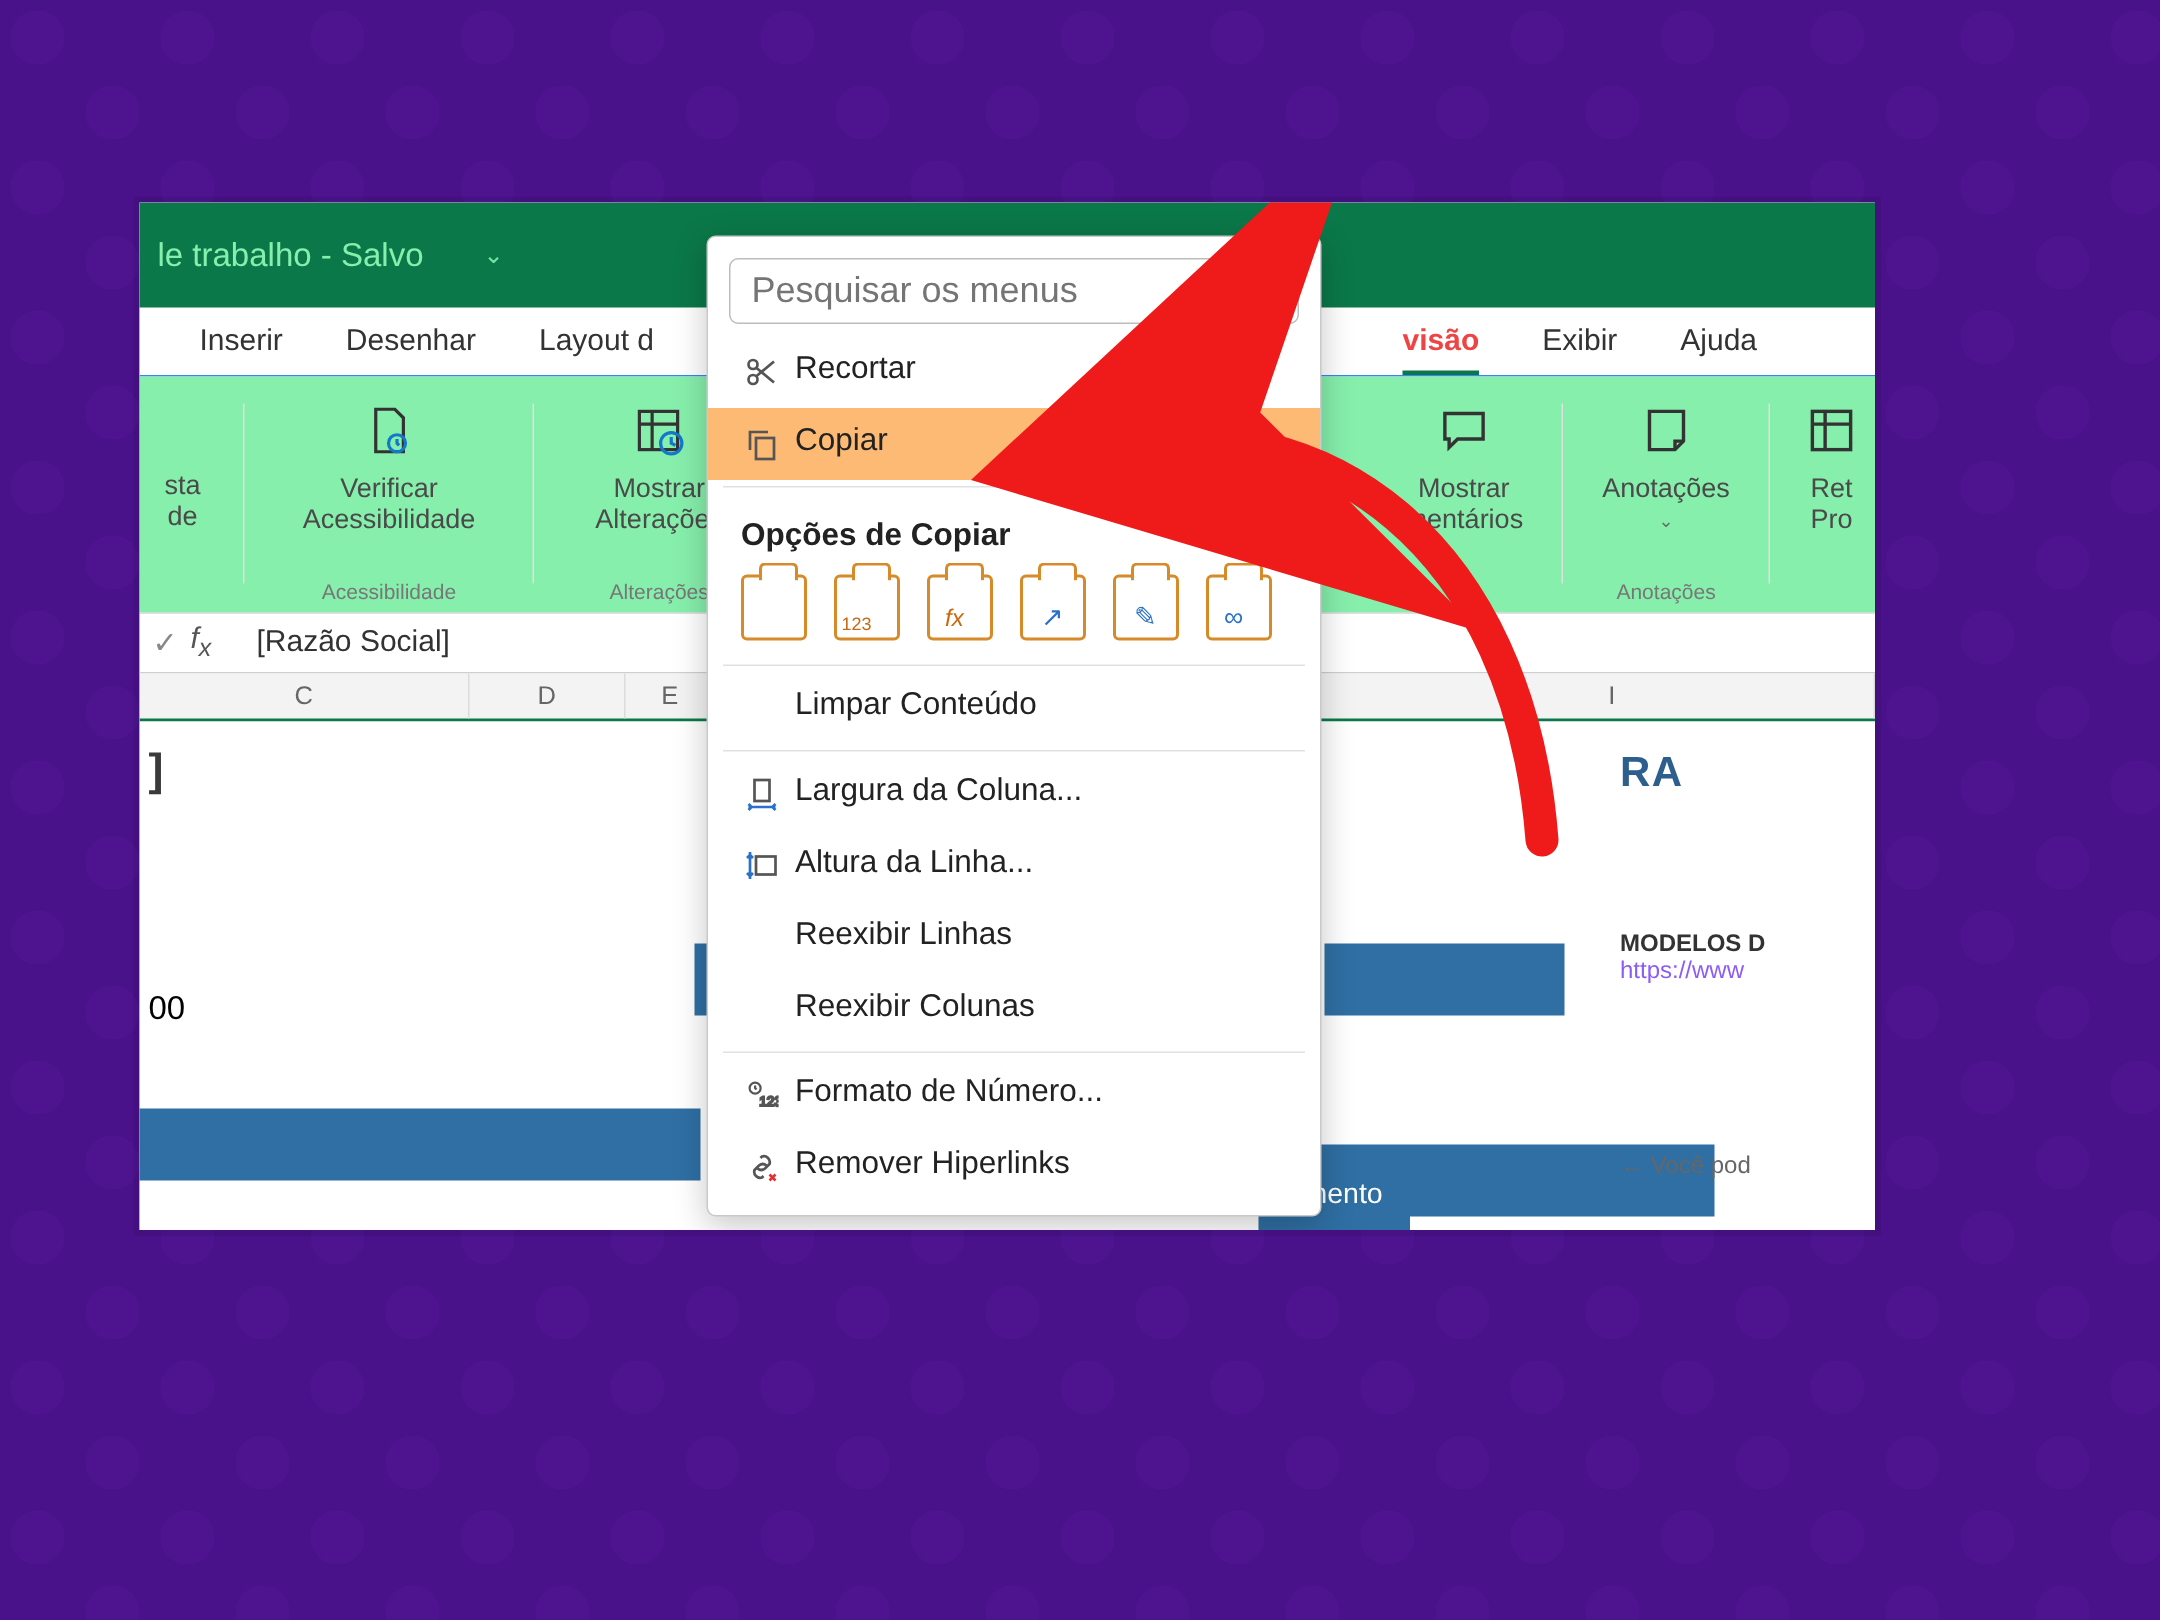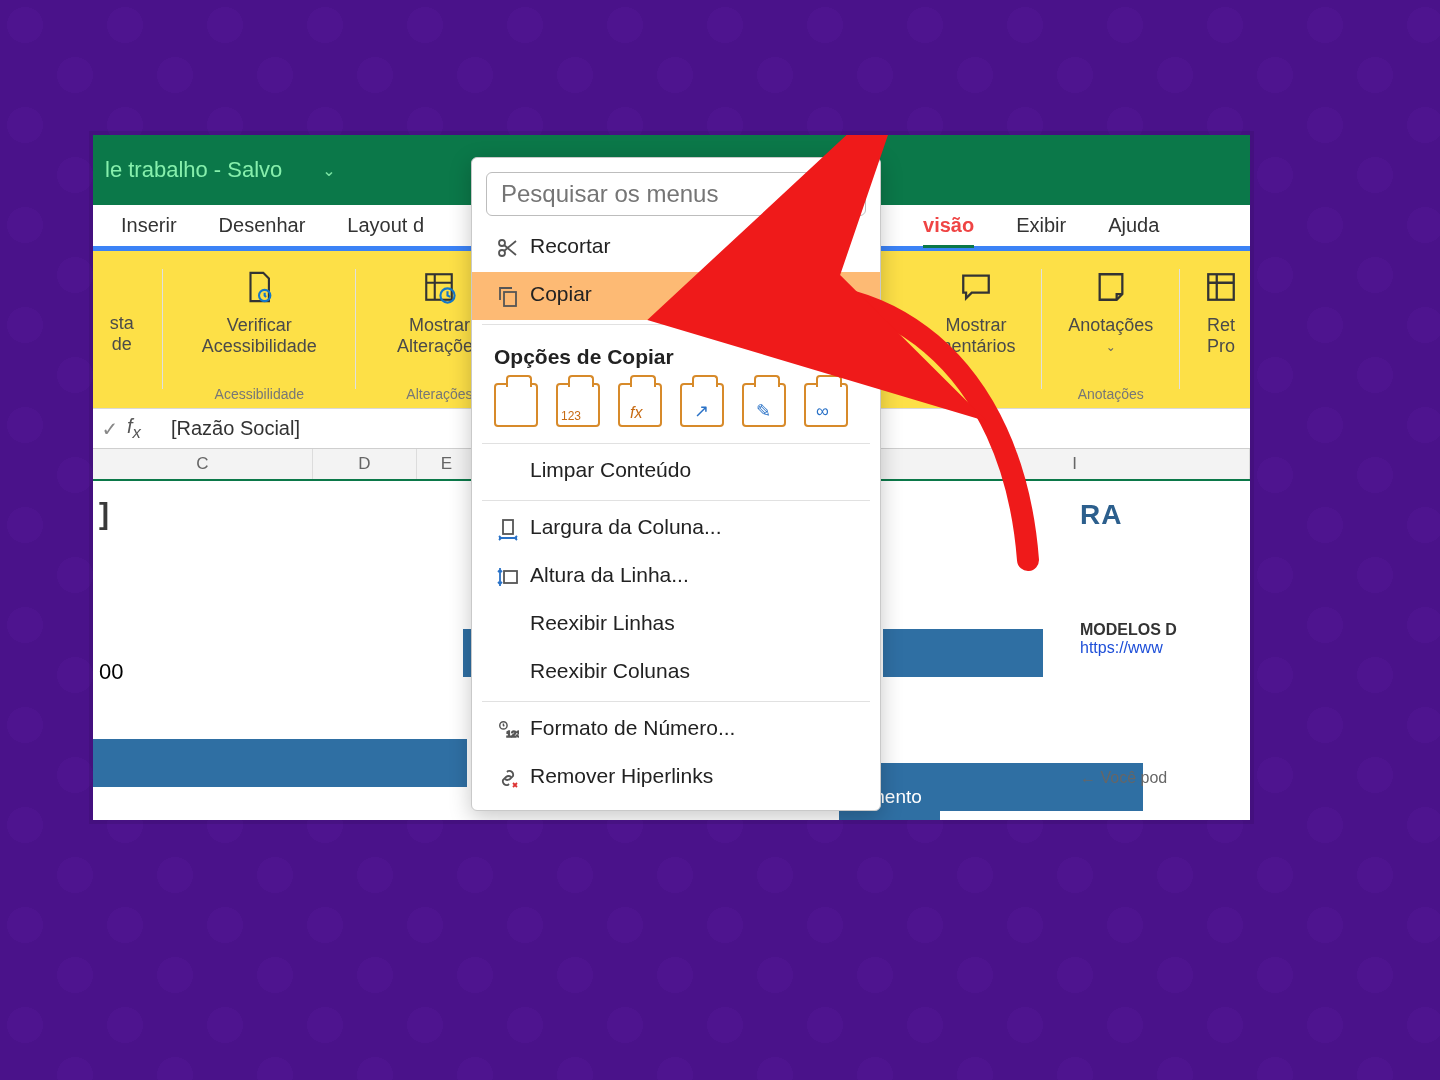--- a/index.html
+++ b/index.html
@@ -13,28 +13,28 @@
  background-size:100px 100px;opacity:.25}
 
 
 .shot{position:absolute;left:93px;top:135px;width:1157px;height:685px;background:#fff;box-shadow:0 0 0 4px rgba(0,0,0,.08);overflow:hidden}
 
 
 .titlebar{height:70px;background:#0b7849;color:#86efac;display:flex;align-items:center;padding-left:12px;font-size:22px;position:relative}
 .titlebar .chev{margin-left:40px;font-size:16px;opacity:.9}
 
 
-.tabs{height:46px;display:flex;align-items:center;gap:42px;padding:0 28px;font-size:20px;color:#333;border-bottom:5px solid #3b82f6;background:#fff}
+.tabs{height:46px;display:flex;align-items:center;gap:42px;padding:0 40px;font-size:20px;color:#333;border-bottom:1px solid #3b82f6;background:#fff}
 .tabs .tab{position:relative;padding:10px 0;cursor:pointer}
 .tabs .tab.active{color:#ef4444;font-weight:700}
 .tabs .tab.active::after{content:"";position:absolute;left:0;right:0;bottom:-1px;height:3px;background:#0b7849}
 .tabs .spacer{flex:none;width:415px}
 
 
-.ribbon{height:158px;background:#fde047;border-bottom:1px solid #d9d9d9;display:flex;align-items:flex-start;padding:14px 4px 0 4px;gap:16px;position:relative}
+.ribbon{height:158px;background:#86efac;border-bottom:1px solid #d9d9d9;display:flex;align-items:flex-start;padding:14px 4px 0 4px;gap:16px;position:relative}
 .grp{display:flex;flex-direction:column;align-items:center;justify-content:flex-start;height:100%;padding:0 10px;font-size:18px;color:#4a4a4a}
 .grp .ico{width:38px;height:44px;display:flex;align-items:center;justify-content:center;color:#1a1a1a;margin-bottom:6px}
 .grp .lbl{text-align:center;line-height:1.15}
 .grp.small{padding:0 6px}
 .grpdiv{width:1px;background:#e0e0e0;height:120px;margin-top:4px}
 .grp .foot{font-size:14px;color:#777;margin-top:auto;padding-bottom:6px}
 .grp .caret{font-size:12px;color:#666;margin-top:4px}
 
 
 .fxbar{height:40px;border-bottom:1px solid #cfcfcf;display:flex;align-items:center;font-size:20px;color:#333;background:#fff}
@@ -52,21 +52,21 @@
 .sheet{position:relative;height:calc(100% - 70px - 46px - 158px - 40px - 32px);background:#fff}
 .cellA{position:absolute;left:6px;top:16px;font-size:30px;font-weight:600;color:#3a3a3a}
 .cell00{position:absolute;left:6px;top:178px;font-size:22px}
 .bar1{position:absolute;left:370px;top:148px;width:108px;height:48px;background:#2f6fa3}
 .bar2{position:absolute;left:-6px;top:258px;width:380px;height:48px;background:#2f6fa3}
 .bar3{position:absolute;left:790px;top:148px;width:160px;height:48px;background:#2f6fa3}
 .bar4{position:absolute;left:750px;top:282px;width:300px;height:48px;background:#2f6fa3}
 .rightblock{position:absolute;right:0;top:18px;width:170px}
 .rightblock .logo{font-size:28px;font-weight:800;color:#2c5f8d;letter-spacing:1px}
 .rightblock .modelos{margin-top:90px;font-size:16px;font-weight:700;color:#333}
-.rightblock .link{font-size:16px;color:#1d4ed8}
+.rightblock .link{font-size:16px;color:#8b5cf6}
 .rightblock .voce{margin-top:112px;font-size:16px;color:#666}
 .mento{position:absolute;left:746px;bottom:0;background:#2f6fa3;color:#fff;font-size:19px;padding:6px 18px 12px 30px}
 
 
 .ctx{position:absolute;left:378px;top:22px;width:410px;background:#fff;border:1px solid #c9c9c9;border-radius:6px;box-shadow:0 6px 22px rgba(0,0,0,.22);padding:14px 0 8px}
 .searchwrap{padding:0 14px 8px}
 .search{width:100%;height:44px;border:1px solid #bdbdbd;border-radius:6px;padding:0 14px;font-size:24px;color:#888}
 .mi{display:flex;align-items:flex-start;gap:8px;padding:10px 22px;font-size:21px;color:#222;cursor:pointer}
 .mi.hi{background:#fdba74}
 .mi .mico{width:28px;height:28px;flex:none;color:#555;display:flex;align-items:center;justify-content:center}

